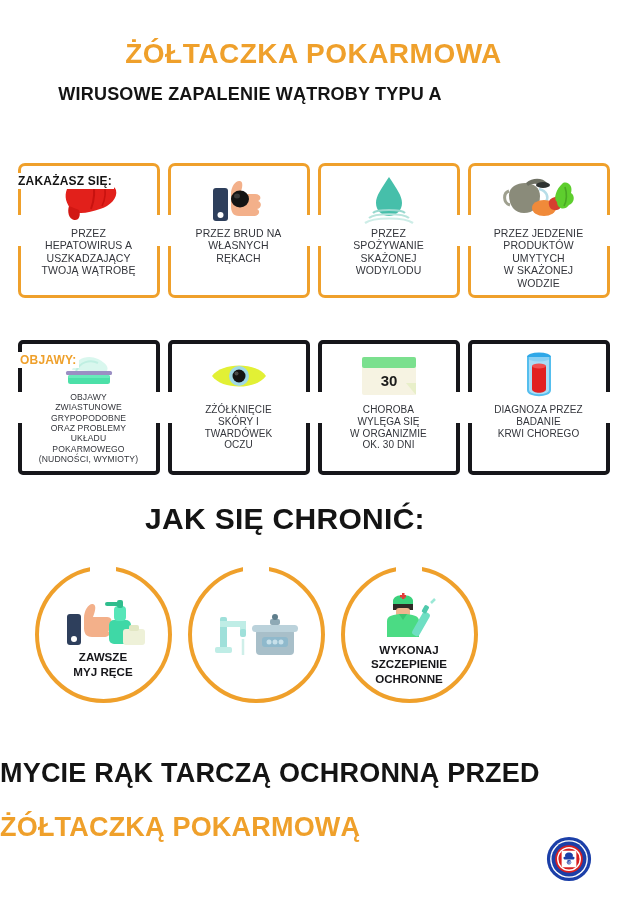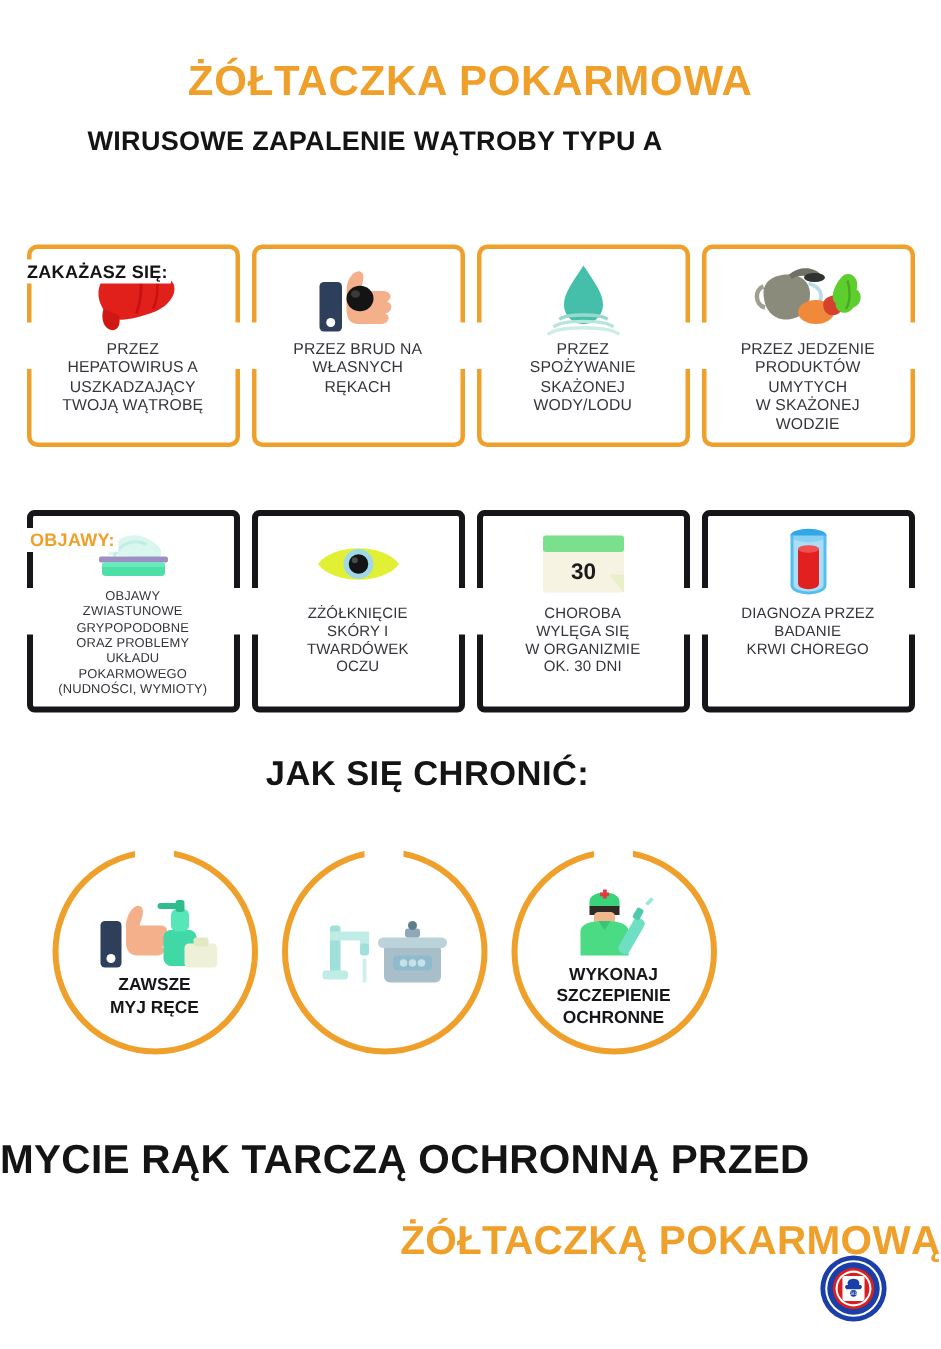--- a/index.html
+++ b/index.html
@@ -70,21 +70,21 @@
     font-size: 10.5px; letter-spacing: 0.1px;
     white-space: pre-line;
   }
   .card.black .ctext { font-size: 10px; }
   #card-symptom-1 .ctext { font-size: 8.6px; line-height: 1.2; }
   #card-symptom-1 .ico { height: 42px; margin-top: 10px; }
 
   
   .how-heading {
     position: absolute; top: 502px; left: 0; width: 570px;
-    text-align: center; font-size: 23px; font-weight: bold;
+    text-align: center; font-size: 30px; font-weight: bold;
     color: #141414; letter-spacing: 0.3px;
   }
 
   
   #row-prevent { position: absolute; top: 562px; left: 0; width: 512px;
                  display: flex; justify-content: center; gap: 8px; }
   .circ {
     position: relative; width: 145px; height: 145px;
     display: flex; flex-direction: column;
     align-items: center; justify-content: center;
@@ -106,21 +106,21 @@
   }
 
   
   .foot1 {
     position: absolute; top: 758px; left: 0; width: 589px;
     text-align: left; font-size: 27px; font-weight: bold; color: #141414;
     letter-spacing: 0.2px;
   }
   .foot2 {
     position: absolute; top: 812px; left: 0; width: 627px;
-    text-align: right; font-size: 27px; font-weight: bold; color: #EFA02B;
+    text-align: left; font-size: 27px; font-weight: bold; color: #EFA02B;
     letter-spacing: 0.2px;
   }
   #gis-logo { position: absolute; top: 836px; left: 546px; width: 46px; height: 46px; }
 </style>
 </head>
 <body>
 
 <div class="page">
 
   <div class="title">ŻÓŁTACZKA POKARMOWA</div>

